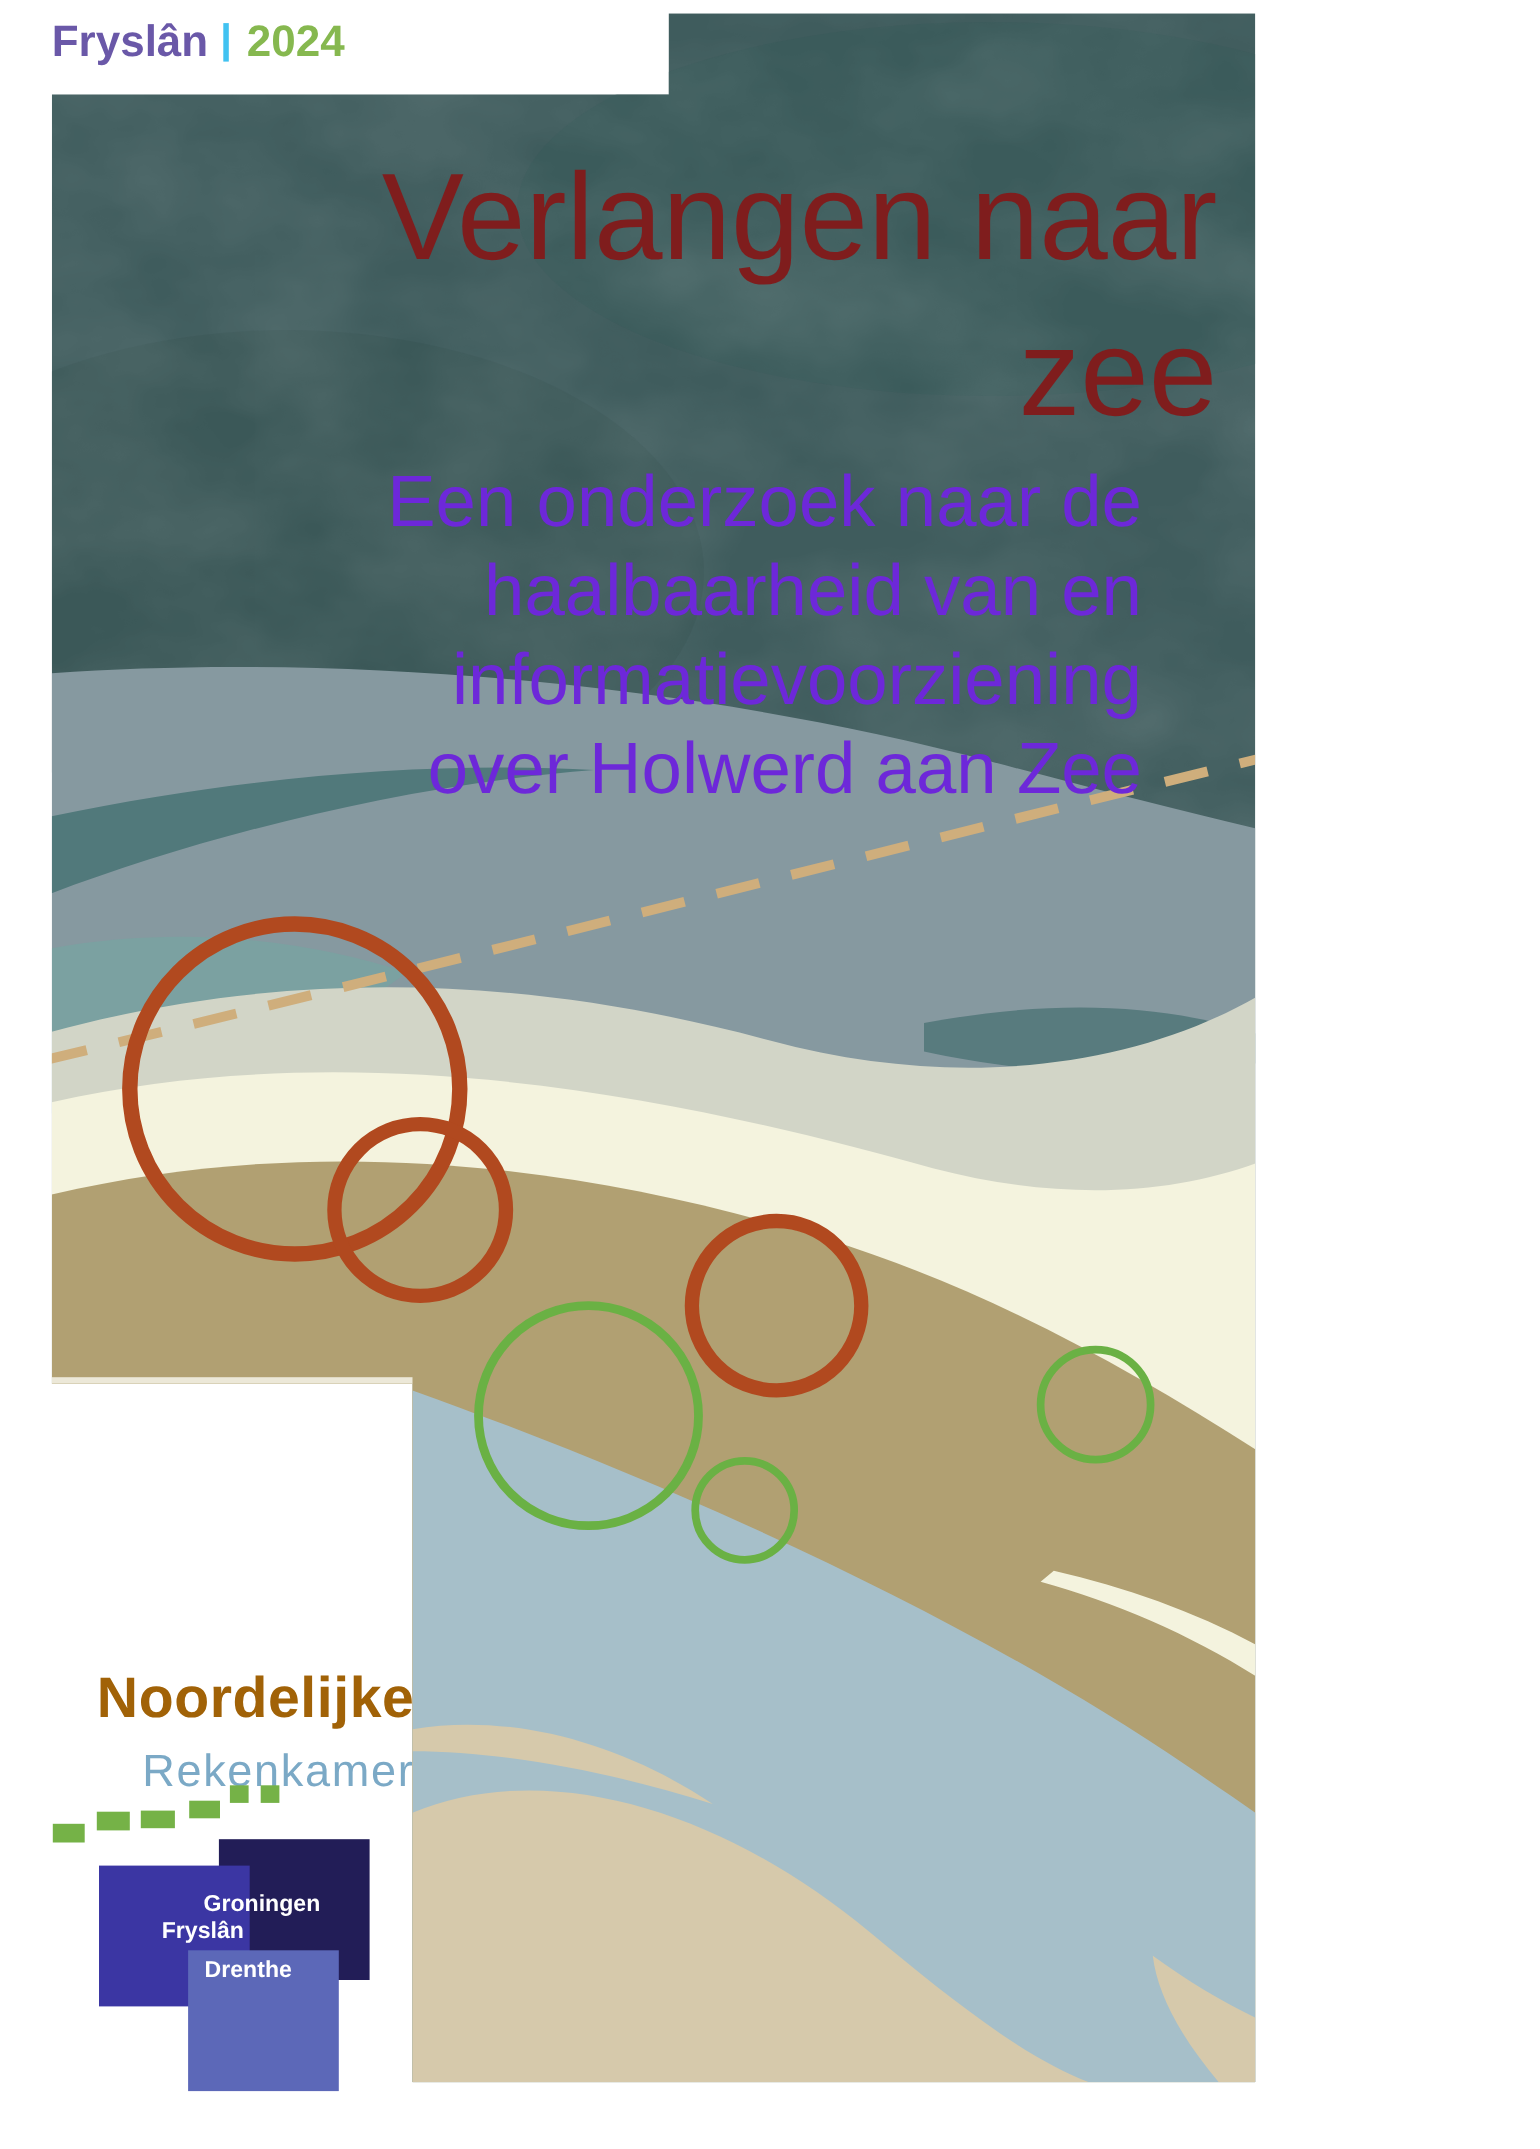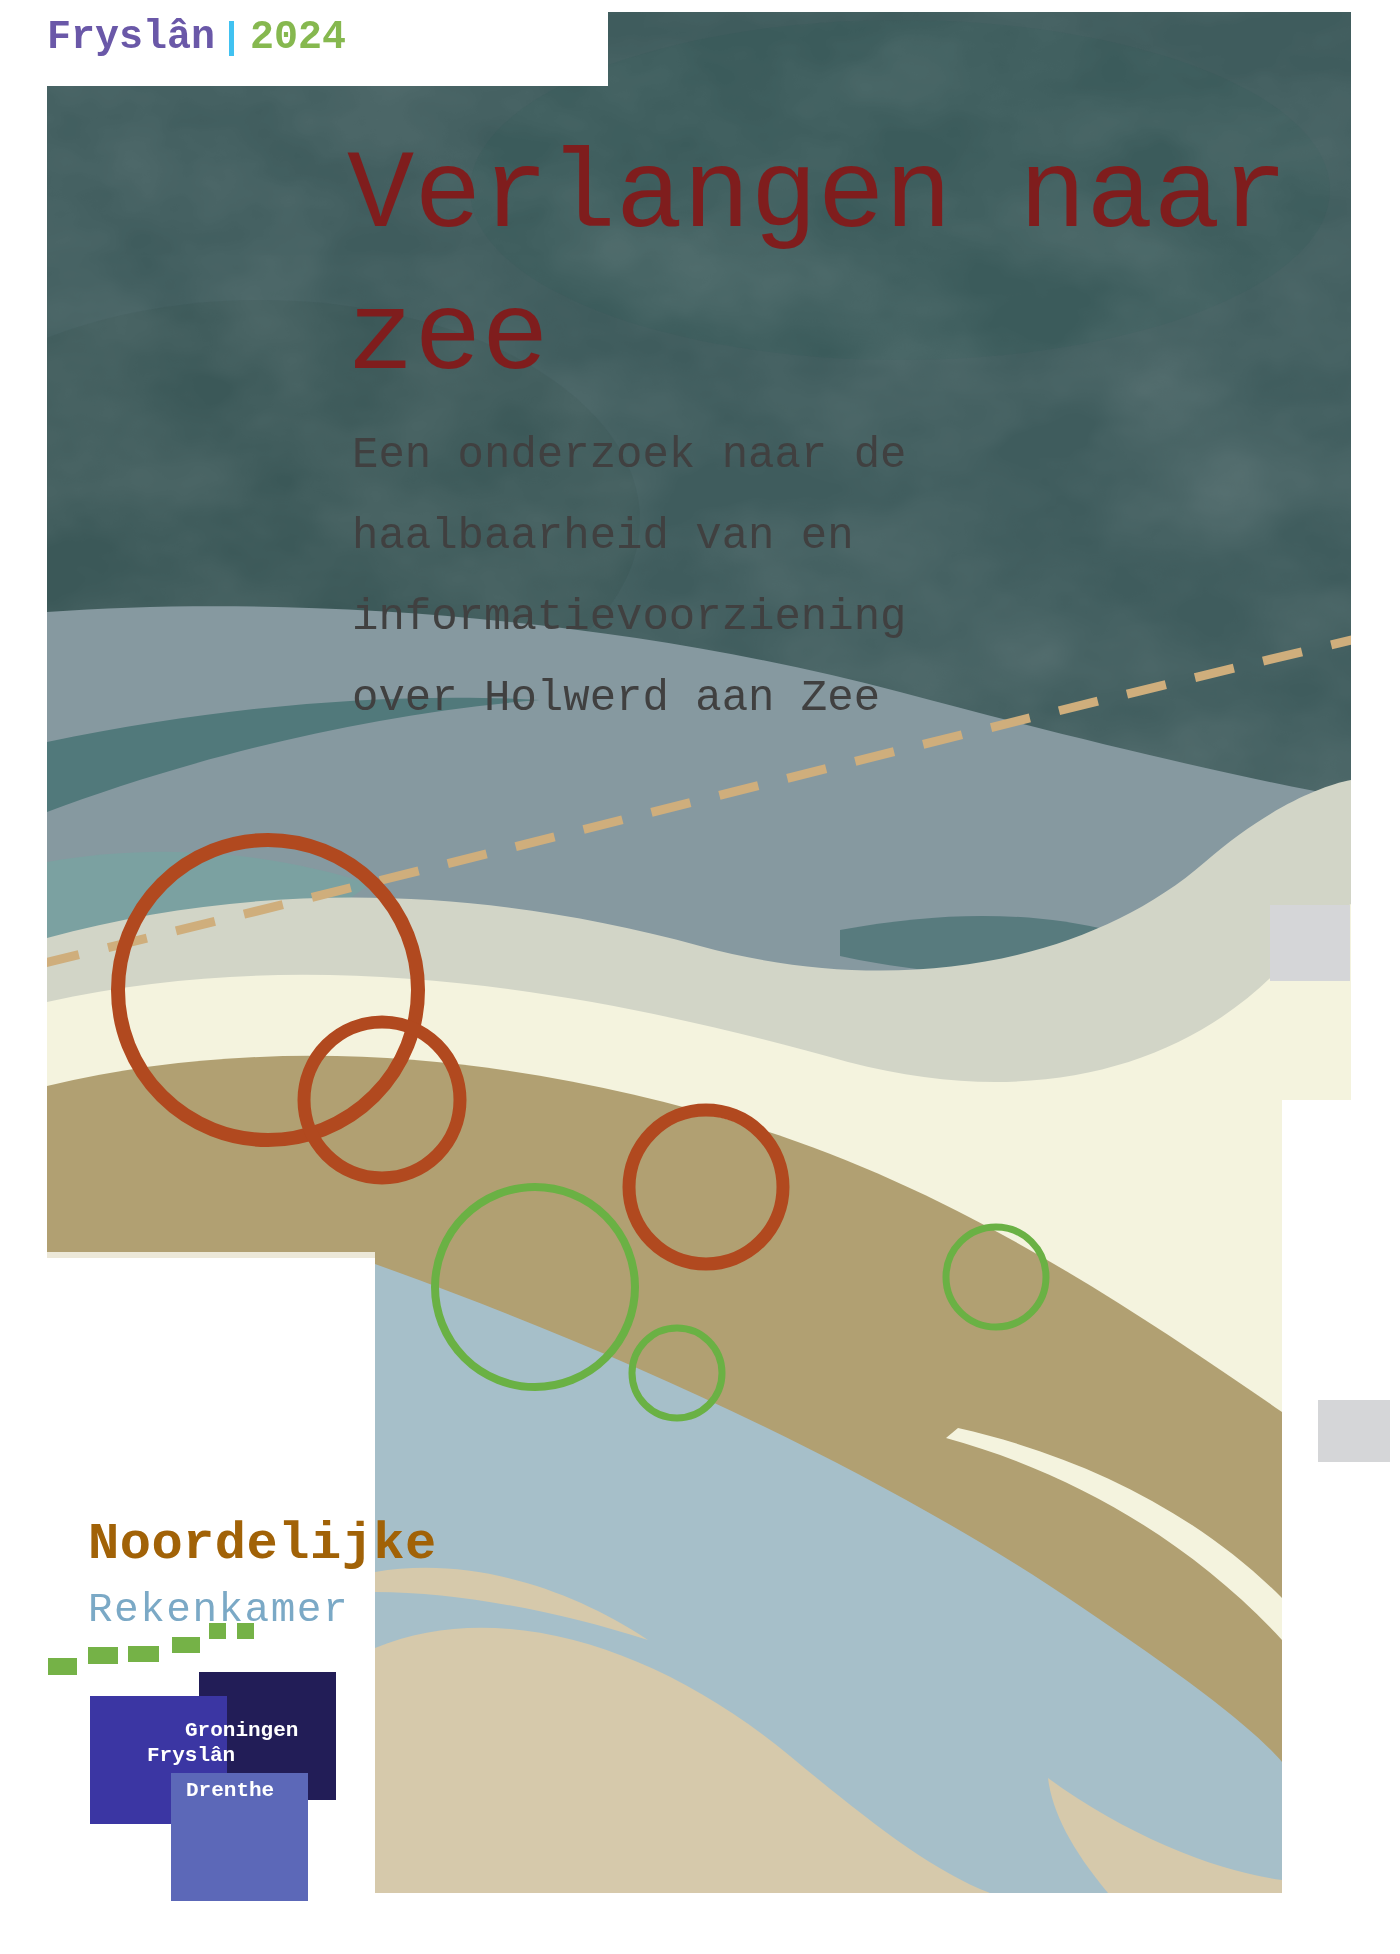--- a/index.html
+++ b/index.html
@@ -1,22 +1,23 @@
 <!DOCTYPE html>
 <html><head>
 <meta charset="utf-8">
 <style>
   html,body{margin:0;padding:0;background:#ffffff;}
   .page{
     position:relative;
-    width:1400px;
+    width:1141px;
     height:1954px;
     background:#ffffff;
     overflow:hidden;
-    font-family:Liberation Mono, monospace;
+    font-family:Liberation Sans, sans-serif;
+    text-align:right;
   }
   .art{position:absolute;left:0;top:0;width:1400px;height:1954px;display:block;}
 
   
   .edition{
     position:absolute;left:47px;top:18px;
     display:flex;align-items:center;
     font-size:40px;line-height:1;
   }
   .edition .region{color:#6a58a8;font-weight:600;}
@@ -24,21 +25,21 @@
   .edition .year{color:#86b84f;font-weight:600;}
 
   
   .title{
     position:absolute;left:347px;top:126px;
     color:#7f1d1d;font-size:112px;line-height:142px;
     font-weight:400;letter-spacing:0px;white-space:nowrap;
   }
   .subtitle{
     position:absolute;left:352px;top:415px;
-    color:#404040;font-size:44px;line-height:81px;
+    color:#6d28d9;font-size:66px;line-height:81px;
     font-weight:400;white-space:nowrap;
   }
 
   
   .org{
     position:absolute;left:88px;top:1516px;
     line-height:1.1;white-space:nowrap;
   }
   .org .org1{font-size:52px;font-weight:700;color:#a16207;letter-spacing:0.5px;}
   .org .org2{font-size:41px;font-weight:400;color:#7ba9c6;letter-spacing:1.5px;margin-top:15px;}

